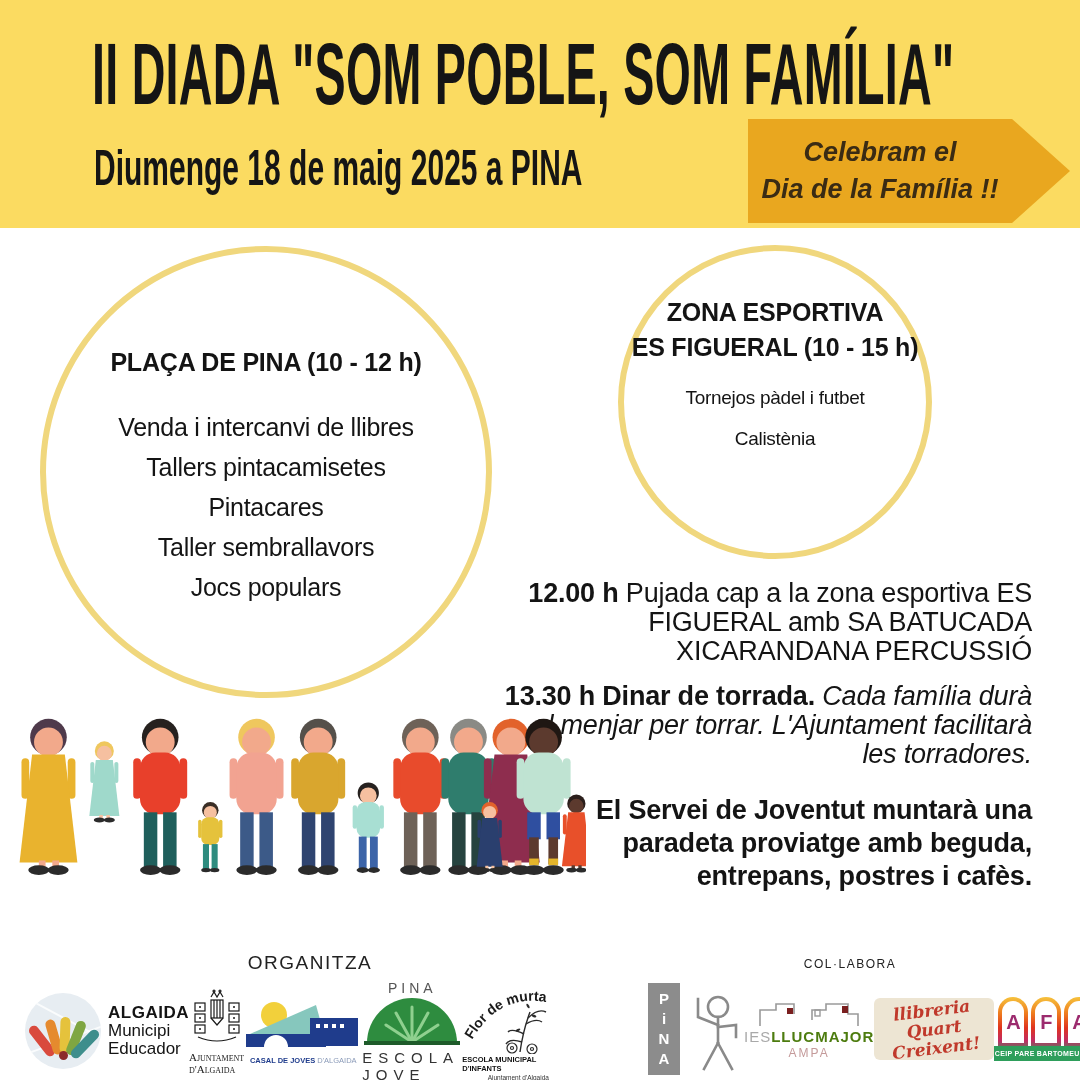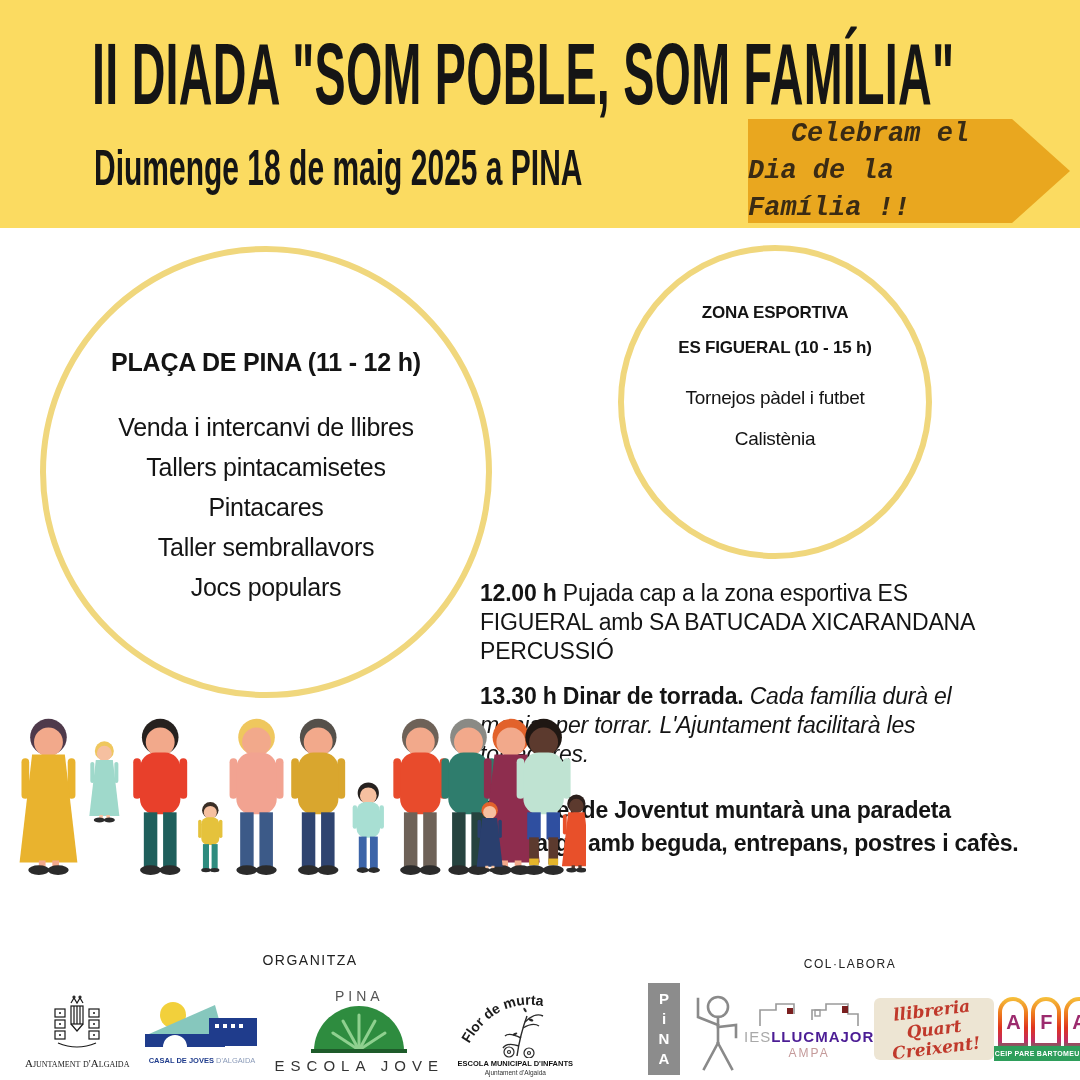--- a/index.html
+++ b/index.html
@@ -13,46 +13,46 @@
 
   
   .header{position:absolute;left:0;top:0;width:1080px;height:228px;background:var(--yellow);}
   .title{position:absolute;left:92px;top:30px;font-size:88px;font-weight:bold;line-height:1;
          white-space:nowrap;transform:scaleX(.53);transform-origin:left top;letter-spacing:.5px;color:#151515;}
   .subtitle{position:absolute;left:94px;top:143px;font-size:50px;font-weight:bold;line-height:1;
          white-space:nowrap;transform:scaleX(.60);transform-origin:left top;color:#151515;}
   .ribbon{position:absolute;left:748px;top:119px;width:322px;height:104px;background:var(--ribbon);
          clip-path:polygon(0 0,82% 0,100% 50%,82% 100%,0 100%);
          display:flex;flex-direction:column;justify-content:center;align-items:center;padding-right:58px;}
-  .ribbon div{font-style:italic;font-weight:bold;font-size:27px;line-height:37px;color:var(--ribbon_text);font-family:Liberation Mono, monospace;}
+  .ribbon div{font-style:italic;font-weight:bold;font-size:27px;line-height:37px;color:var(--ribbon_text);}
 
   
   .circle{position:absolute;border:6px solid var(--circle_stroke);border-radius:50%;text-align:center;background:#fff;}
   .circle-left{left:40px;top:246px;width:452px;height:452px;padding-top:96px;}
   .circle-left .c-title{font-size:25px;font-weight:bold;letter-spacing:-.2px;}
   .circle-left ul{list-style:none;margin-top:30px;}
   .circle-left li{font-size:25px;line-height:40px;letter-spacing:-.3px;}
   .circle-right{left:618px;top:245px;width:314px;height:314px;padding-top:44px;}
-  .circle-right .c-title{font-size:17px;font-weight:bold;line-height:35px;letter-spacing:-.2px;}
+  .circle-right .c-title{font-size:25px;font-weight:bold;line-height:35px;letter-spacing:-.2px;}
   .circle-right ul{list-style:none;margin-top:12px;}
   .circle-right li{font-size:19px;line-height:41px;letter-spacing:-.3px;}
 
   
-  .schedule{position:absolute;left:480px;top:579px;width:540px;text-align:left;font-size:23px;
+  .schedule{position:absolute;left:492px;top:579px;width:540px;text-align:right;font-size:27px;
             line-height:29px;letter-spacing:-.2px;}
   .schedule .b{font-weight:bold;}
   .schedule .i{font-style:italic;}
   .schedule p+p{margin-top:16px;}
   .schedule .note{margin-top:25px;font-weight:bold;line-height:33px;}
 
   
   .families{position:absolute;left:8px;top:708px;width:578px;height:172px;}
 
   
-  .org-label{position:absolute;left:0;top:952px;width:580px;text-align:center;font-size:14px;
+  .org-label{position:absolute;left:0;top:952px;width:580px;text-align:center;font-size:19px;
              letter-spacing:1.5px;color:#222;padding-left:40px;}
   .col-label{position:absolute;left:640px;top:957px;width:420px;text-align:center;font-size:12px;
              letter-spacing:1.5px;color:#222;}
   .org-row{position:absolute;left:25px;top:983px;width:548px;height:96px;display:flex;
            align-items:center;justify-content:space-between;}
   .col-row{position:absolute;left:648px;top:983px;width:416px;height:92px;display:flex;
            align-items:center;justify-content:space-between;}
 
   
   .logo{display:flex;flex-direction:column;align-items:center;}
@@ -76,21 +76,21 @@
   .espai .cap{font-size:15px;letter-spacing:6px;color:#333;margin-top:2px;}
   .flor .cap1{font-size:7.5px;font-weight:bold;color:#111;margin-top:1px;}
   .flor .cap2{font-size:6.5px;color:#333;margin-top:1px;}
 
   .pina{flex-direction:row;gap:8px;align-items:stretch;}
   .pina-bar{width:32px;background:#8C8C8C;display:flex;flex-direction:column;align-items:center;
             justify-content:center;gap:2px;height:92px;}
   .pina-bar span{color:#fff;font-weight:bold;font-size:15px;line-height:18px;}
   .ies .txt{font-size:15px;letter-spacing:1px;}
   .ies .txt .g{color:#A9A9A9;}
-  .ies .txt .b{font-weight:bold;color:#4c1d95;}
+  .ies .txt .b{font-weight:bold;color:#4d7c0f;}
   .ies .sub{font-size:12px;letter-spacing:2px;color:#C49A9A;margin-top:1px;}
   .llib{width:150px;height:62px;background:#EDE5D3;border-radius:6px;display:flex;align-items:center;justify-content:center;}
   .llib span{display:block;transform:rotate(-7deg);font-family:"DejaVu Serif",serif;font-style:italic;
              font-weight:bold;color:#C0392B;font-size:17px;line-height:19px;text-align:center;width:120px;}
   .afa .arches{display:flex;gap:3px;position:relative;z-index:1;}
   .afa .arch{position:relative;width:30px;height:56px;border-radius:15px 15px 0 0;
              background:linear-gradient(180deg,#F6C23C 0%,#EE7A1E 30%,#E0341E 55%,#C22B62 78%,#2E9E5B 100%);}
   .afa .arch .win{position:absolute;left:4px;right:4px;top:4px;bottom:10px;background:#fff;
              border-radius:11px 11px 0 0;display:flex;align-items:center;justify-content:center;
              font-weight:bold;font-size:20px;color:#9C2B6E;}
@@ -106,21 +106,21 @@
   <div class="header">
     <div class="title">II DIADA "SOM POBLE, SOM FAMÍLIA"</div>
     <div class="subtitle">Diumenge 18 de maig 2025 a PINA</div>
     <div class="ribbon">
       <div>Celebram el</div>
       <div>Dia de la Família !!</div>
     </div>
   </div>
 
   <div class="circle circle-left">
-    <div class="c-title">PLAÇA DE PINA (11 - 12 h)</div>
+    <div class="c-title">PLAÇA DE PINA (10 - 12 h)</div>
     <ul>
       <li>Venda i intercanvi de llibres</li>
       <li>Tallers pintacamisetes</li>
       <li>Pintacares</li>
       <li>Taller sembrallavors</li>
       <li>Jocs populars</li>
     </ul>
   </div>
 
   <div class="circle circle-right">
@@ -290,20 +290,37 @@
             <ellipse cx="-10" cy="0" rx="11" ry="5" fill="#2b2b2b"></ellipse>
             <ellipse cx="10" cy="0" rx="11" ry="5" fill="#2b2b2b"></ellipse>
           </g>
         </g>
       </svg>
   </div>
 
   <div class="org-label">ORGANITZA</div>
   <div class="org-row">
 
+    <div class="logo algaida">
+      <div class="alg-circ">
+        <span class="ln" style="left:-10px;top:22px;transform:rotate(28deg);"></span>
+        <span class="ln" style="left:0px;top:44px;transform:rotate(-20deg);"></span>
+        <i class="s1"></i>
+          <i class="s2"></i>
+          <i class="s3"></i>
+          <i class="s4"></i>
+          <i class="s5"></i>
+        <span class="dot"></span>
+      </div>
+      <div class="alg-text">
+        <div class="n">ALGAIDA</div>
+        <div class="m">Municipi</div>
+        <div class="m">Educador</div>
+      </div>
+    </div>
 
     <div class="logo ajunt">
       <svg width="54" height="62" viewBox="0 0 54 62">
         <g stroke="#1a1a1a" fill="none" stroke-width="1.2">
           <path d="M21 10 L24 5 L27 10 L30 5 L33 10"></path>
           <circle cx="24" cy="4" r="1"></circle>
             <circle cx="30" cy="4" r="1"></circle>
           <rect x="21" y="13" width="12" height="18"></rect>
           <path d="M21 31 L27 38 L33 31"></path>
           <line x1="24" y1="13" x2="24" y2="31"></line>

